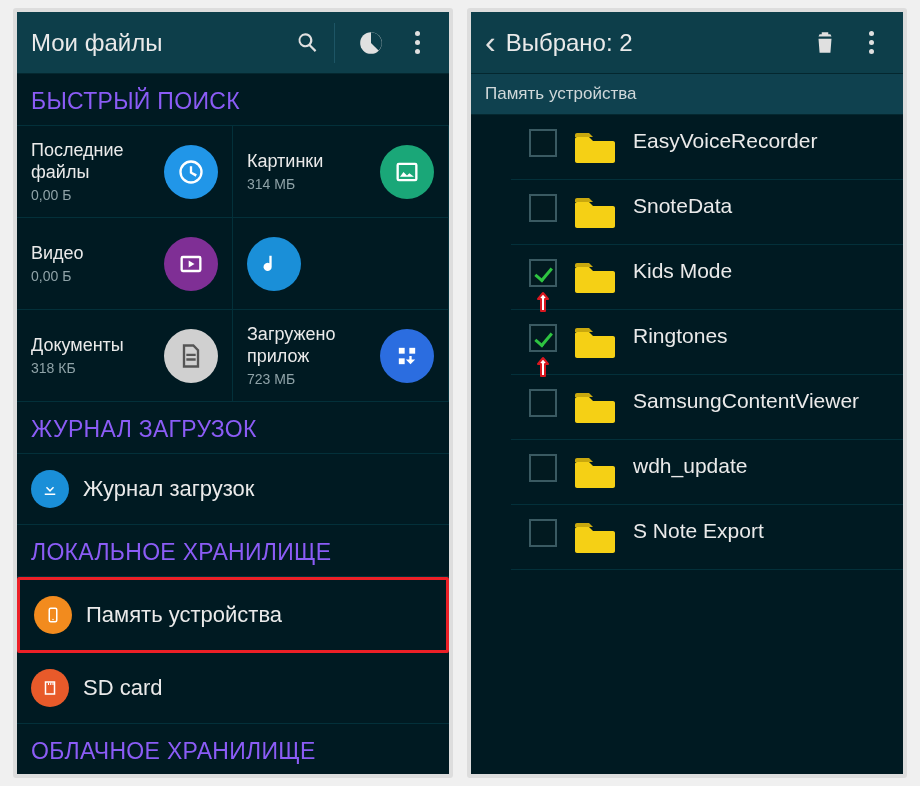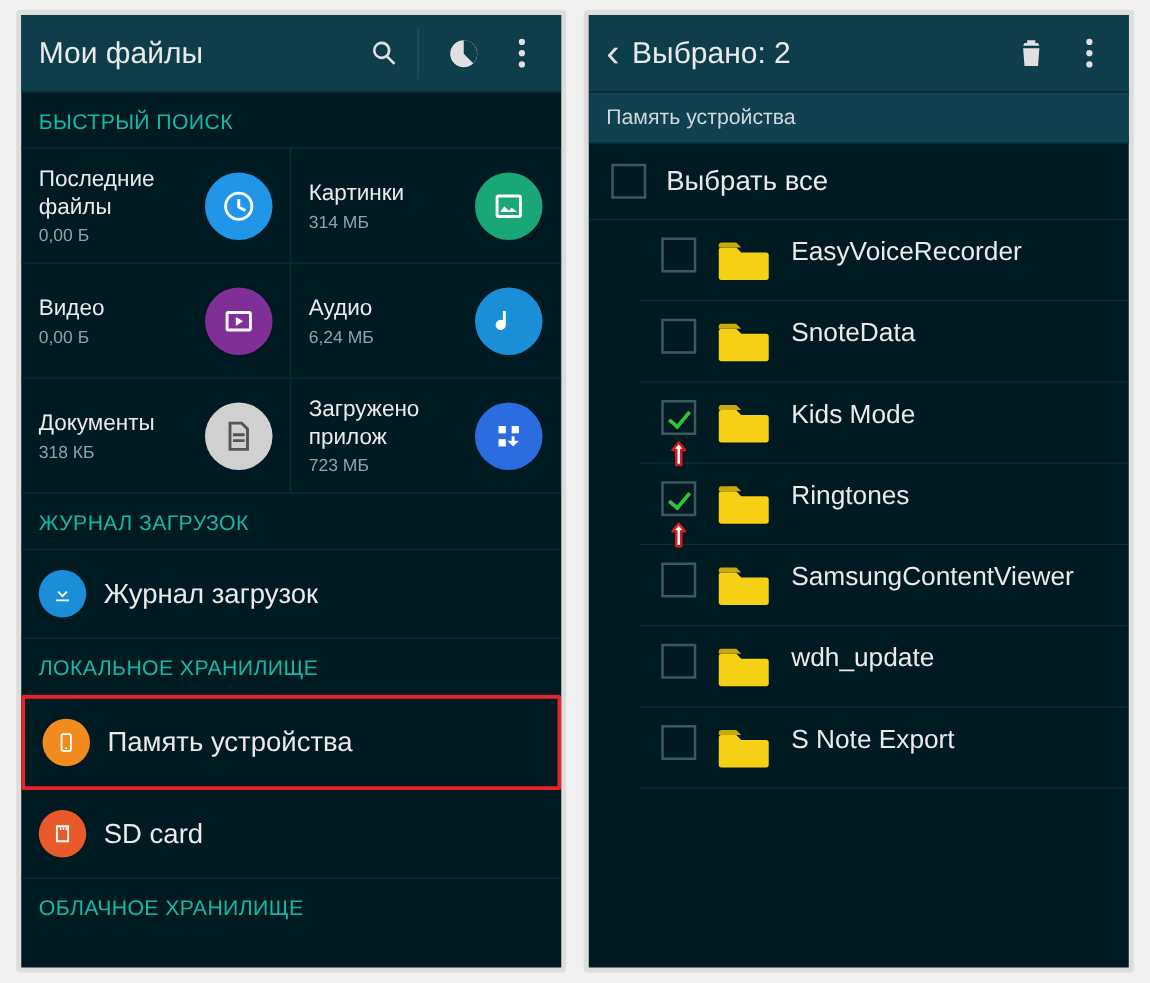--- a/index.html
+++ b/index.html
@@ -5,21 +5,21 @@
 * { margin:0; padding:0; box-sizing:border-box; font-family:Arial,Helvetica,sans-serif; }
 body { background:#f0f0f0; display:flex; gap:14px; justify-content:center; padding:8px; }
 .phone { width:440px; height:770px; background:#001a22; border:4px solid #ddd; border-radius:3px; overflow:hidden; position:relative; color:#eaeaea; }
 .header { height:62px; background:#0d3e4a; display:flex; align-items:center; padding:18px 14px; border-bottom:1px solid #04272f; }
 .header-title { flex:1; font-size:24px; color:#eaeaea; font-weight:400; }
 .header-ic { width:36px; height:36px; display:flex; align-items:center; justify-content:center; margin-left:10px; color:#e0e0e0; }
 .header-ic svg { width:26px; height:26px; fill:currentColor; }
 .hdr-divider { width:1px; height:40px; background:#1d5565; margin:0 8px; }
 .three-dots { display:flex; flex-direction:column; gap:4px; align-items:center; }
 .three-dots span { width:5px; height:5px; background:#e0e0e0; border-radius:50%; }
-.sec-header { padding:14px 4px 10px 14px; color:#14b8a6; font-size:17px; letter-spacing:.3px; border-bottom:1px solid #03303a; }
+.sec-header { padding:14px 4px 10px 14px; color:#8b5cf6; font-size:23px; letter-spacing:.3px; border-bottom:1px solid #03303a; }
 .qgrid { display:grid; grid-template-columns:1fr 1fr; }
 .qcell { display:flex; align-items:center; padding:12px 14px; border-right:1px solid #03303a; border-bottom:1px solid #03303a; min-height:92px; gap:6px; }
 .qinfo { flex:1; }
 .qtitle { font-size:18px; color:#eaeaea; line-height:1.2; margin-bottom:4px; }
 .qsize { font-size:14px; color:#8fa3a8; }
 .qicon { width:54px; height:54px; border-radius:50%; display:flex; align-items:center; justify-content:center; }
 .qicon svg { width:28px; height:28px; fill:#fff; }
 .list-row { display:flex; align-items:center; padding:16px 14px; border-bottom:1px solid #03303a; font-size:22px; gap:14px; }
 .ring-ic { width:38px; height:38px; border-radius:50%; display:flex; align-items:center; justify-content:center; }
 .ring-ic svg { width:18px; height:18px; fill:#fff; }
@@ -96,24 +96,20 @@
         <div class="qsize">0,00 Б</div>
       </div>
       <div class="qicon" style="background:#7f2f95">
         <svg viewBox="0 0 24 24">
             <rect x="4" y="6" width="16" height="12" rx="1" fill="none" stroke="#fff" stroke-width="2"></rect>
             <path d="M10 9v6l5-3z"></path>
           </svg>
       </div>
     </div>
     <div class="qcell">
-      <div class="qinfo">
-        <div class="qtitle">Аудио</div>
-        <div class="qsize">6,24 МБ</div>
-      </div>
       <div class="qicon" style="background:#1a8fd8">
         <svg viewBox="0 0 24 24">
             <path d="M10 5v9.5a3.5 3.5 0 11-2-3.16V5h2z"></path>
           </svg>
       </div>
     </div>
     <div class="qcell">
       <div class="qinfo">
         <div class="qtitle">Документы</div>
         <div class="qsize">318 КБ</div>
@@ -187,24 +183,20 @@
       <div class="three-dots">
           <span></span>
           <span></span>
           <span></span>
         </div>
     </div>
   </div>
 
   <div class="path-bar">Память устройства</div>
 
-  <div class="sel-all">
-    <div class="cbox"></div>
-    <span>Выбрать все</span>
-  </div>
 
   <div id="folder-list">
       <div class="folder-row">
         <div class="cbox"></div>
         <div class="folder-ic"><svg viewBox="0 0 44 36">
             <path d="M2 10c0-1.1.9-2 2-2h12l4 4h20c1.1 0 2 .9 2 2v18c0 1.1-.9 2-2 2H4c-1.1 0-2-.9-2-2z" fill="#f5d015"></path>
             <path d="M2 6c0-1.1.9-2 2-2h12l4 4H2z" fill="#c9a80e"></path>
           </svg></div>
         <span>EasyVoiceRecorder</span>
       </div>

